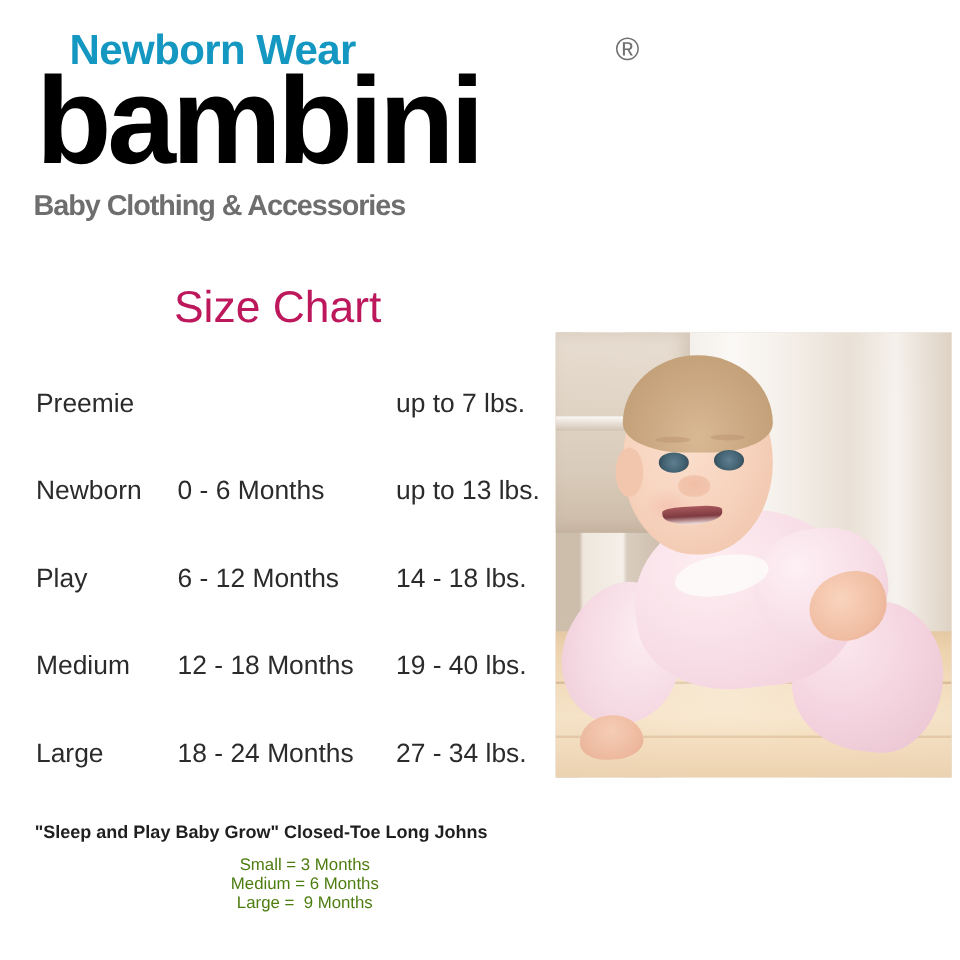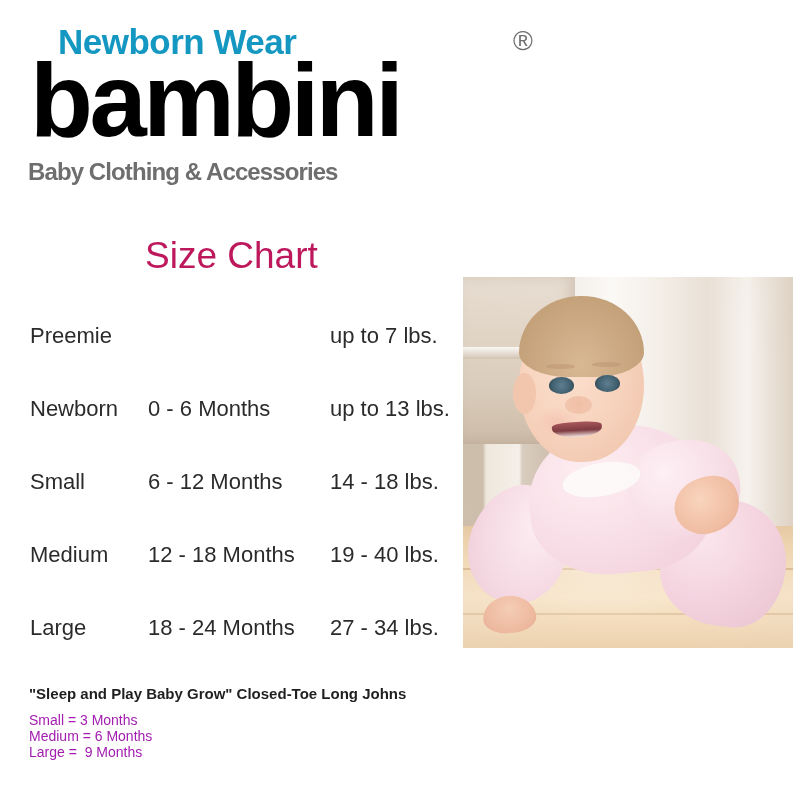--- a/index.html
+++ b/index.html
@@ -268,23 +268,24 @@
     font-weight: bold;
     color: #1f1f1f;
     line-height: 1.1;
     white-space: nowrap;
   }
   #footnote-lines {
     margin-top: 9px;
   }
   .footnote-line {
     font-size: 14px;
-    color: #a21caf;
+    color: #4d7c0f;
     line-height: 16px;
     white-space: pre;
+    text-align: center;
   }
 </style>
 </head>
 <body>
 
 <div id="brand-logo">
   <div id="logo-tagline-top">Newborn Wear</div>
   <div id="logo-wordmark">bambini</div>
   <div id="logo-registered-mark">®</div>
   <div id="logo-tagline-bottom">Baby Clothing &amp; Accessories</div>
@@ -297,21 +298,21 @@
     <div class="chart-cell cell-size">Preemie</div>
     <div class="chart-cell cell-age"></div>
     <div class="chart-cell cell-weight">up to 7 lbs.</div>
   </div>
   <div class="chart-row">
     <div class="chart-cell cell-size">Newborn</div>
     <div class="chart-cell cell-age">0 - 6 Months</div>
     <div class="chart-cell cell-weight">up to 13 lbs.</div>
   </div>
   <div class="chart-row">
-    <div class="chart-cell cell-size">Small</div>
+    <div class="chart-cell cell-size">Play</div>
     <div class="chart-cell cell-age">6 - 12 Months</div>
     <div class="chart-cell cell-weight">14 - 18 lbs.</div>
   </div>
   <div class="chart-row">
     <div class="chart-cell cell-size">Medium</div>
     <div class="chart-cell cell-age">12 - 18 Months</div>
     <div class="chart-cell cell-weight">19 - 40 lbs.</div>
   </div>
   <div class="chart-row">
     <div class="chart-cell cell-size">Large</div>

